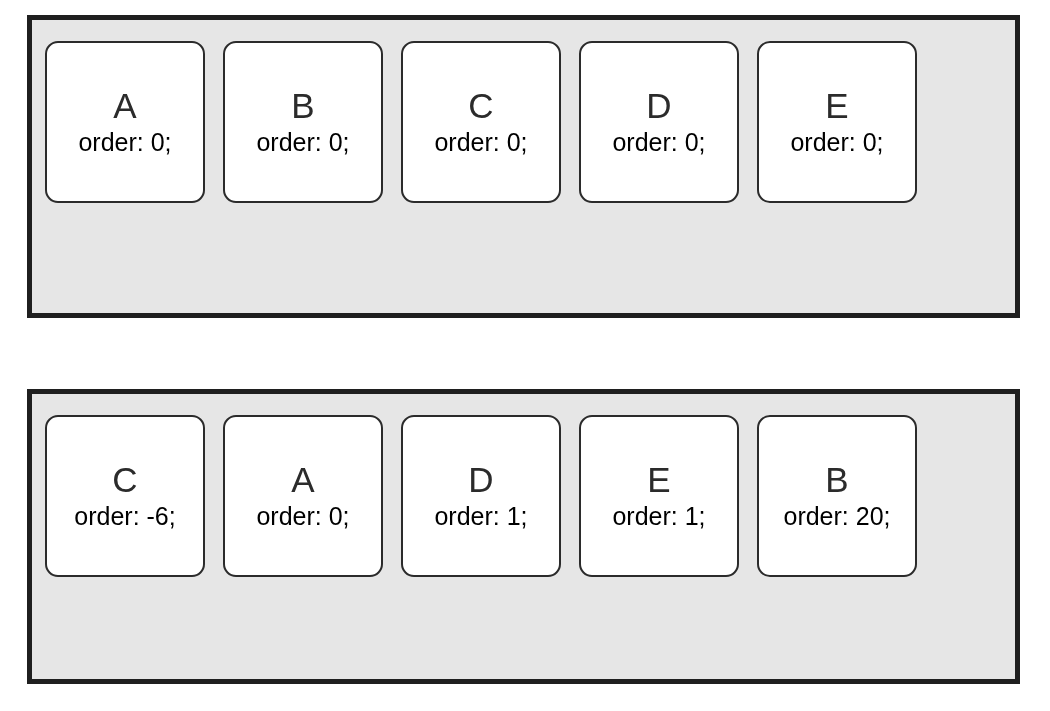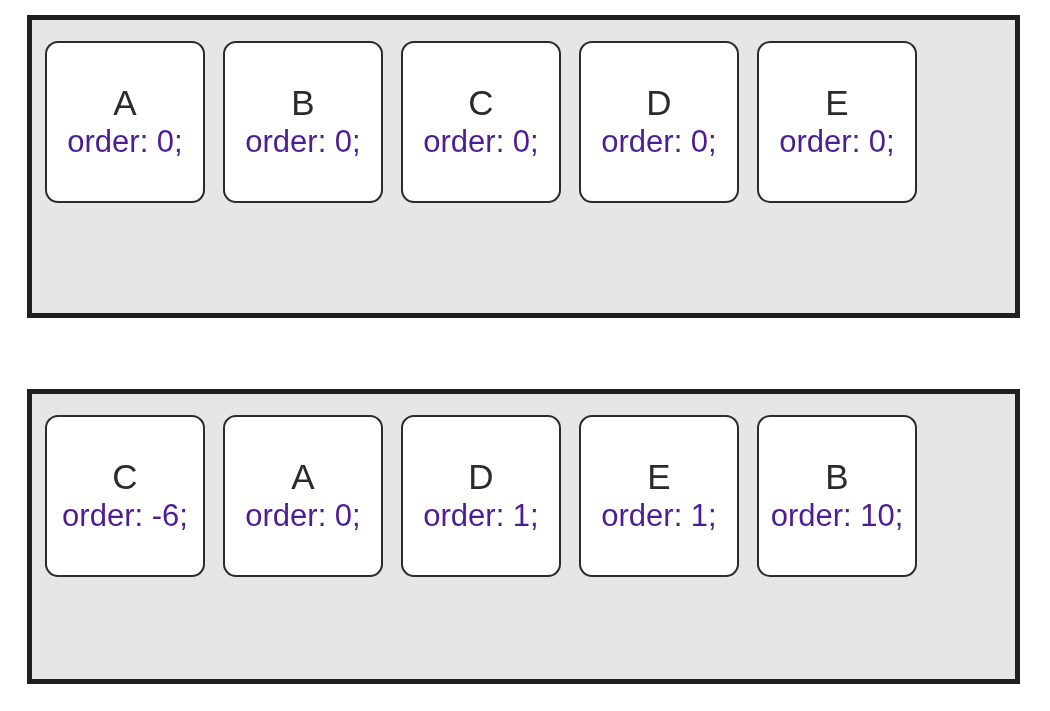--- a/index.html
+++ b/index.html
@@ -49,23 +49,23 @@
     justify-content: center;
     color: #2b2b2b;
   }
   .flex-item .letter {
     font-size: 35px;
     line-height: 1.15;
     font-weight: 400;
     color: #2b2b2b;
   }
   .flex-item .order-decl {
-    font-size: 31px;
+    font-size: 25px;
     line-height: 1.25;
-    color: #4c1d95;
+    color: #000000;
     white-space: nowrap;
   }
 </style>
 </head>
 <body>
 
 <div class="canvas">
 
   <div class="flex-container first">
     <div class="flex-item">
@@ -102,17 +102,17 @@
     <div class="flex-item">
       <span class="letter">D</span>
       <span class="order-decl">order: 1;</span>
     </div>
     <div class="flex-item">
       <span class="letter">E</span>
       <span class="order-decl">order: 1;</span>
     </div>
     <div class="flex-item">
       <span class="letter">B</span>
-      <span class="order-decl">order: 10;</span>
+      <span class="order-decl">order: 20;</span>
     </div>
   </div>
 
 </div>
 
 </body></html>

